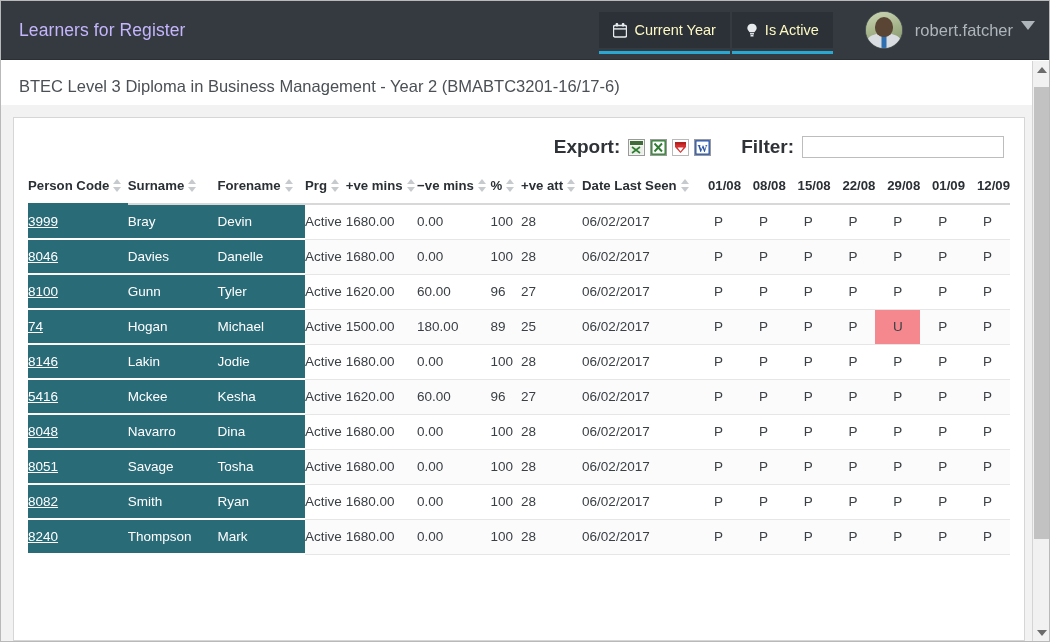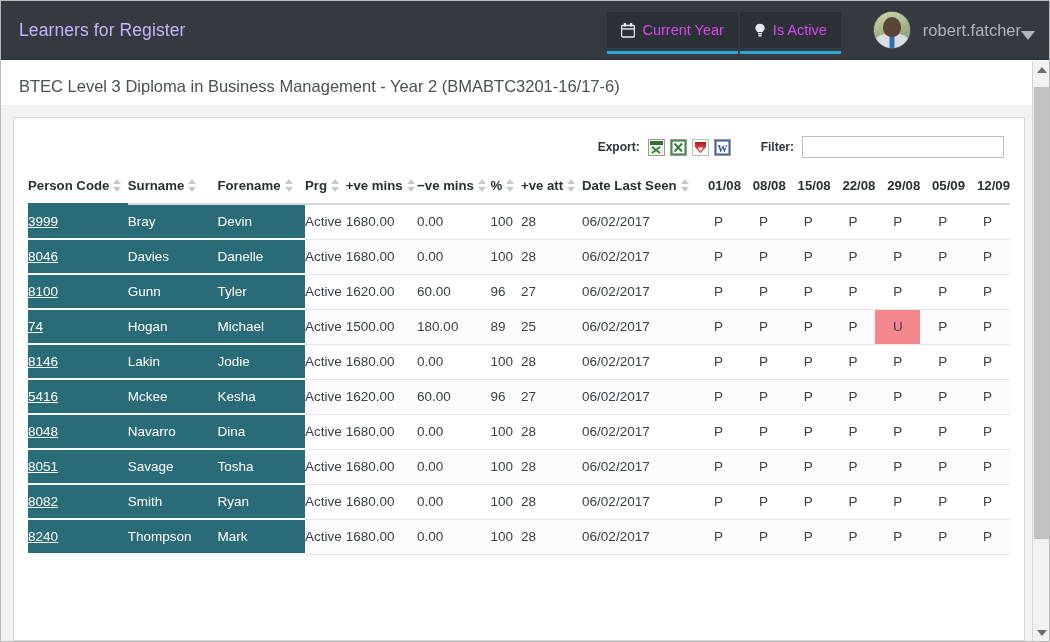--- a/index.html
+++ b/index.html
@@ -42,21 +42,21 @@
     height: 100%;
   }
   .chip {
     position: relative;
     height: 36px;
     display: flex;
     align-items: center;
     gap: 7px;
     padding: 0 14px;
     background: #2b3137;
-    color: #d946ef;
+    color: #fef9c3;
     font-size: 14.5px;
     cursor: pointer;
     margin-right: 2px;
   }
   .chip .chip-underline {
     position: absolute;
     left: 0; right: 0; bottom: -6px;
     height: 3px;
     background: #29a8d4;
   }
@@ -74,21 +74,22 @@
   .avatar .sky { position:absolute; inset:0; background:linear-gradient(165deg,#cdd6b6 0%,#a8b68d 45%,#7d8e66 100%); }
   .avatar .head { position:absolute; left:50%; top:15%; transform:translateX(-50%); width:18px; height:20px; border-radius:50% 50% 45% 45%; background:#5a4434; }
   .avatar .body { position:absolute; left:50%; bottom:-3px; transform:translateX(-50%); width:34px; height:18px; border-radius:48% 48% 0 0; background:#d9dde2; }
   .avatar .tie { position:absolute; left:50%; bottom:0; transform:translateX(-50%); width:5px; height:12px; background:#2f6fb0; }
   .username {
     color: #aeb5bb;
     font-size: 16.5px;
     margin-left: 12px;
     cursor: pointer;
     display: flex;
-    align-items: flex-end;
+    align-items: flex-start;
+    gap: 8px;
     white-space: nowrap;
   }
   .caret-down {
     width: 0; height: 0;
     border-left: 7px solid transparent;
     border-right: 7px solid transparent;
     border-top: 9px solid #aeb5bb;
   }
 
   
@@ -121,21 +122,21 @@
   
   .toolbar {
     display: flex;
     align-items: center;
     justify-content: flex-end;
     gap: 8px;
     height: 30px;
     padding-right: 6px;
   }
   .toolbar-label {
-    font-size: 12px;
+    font-size: 19px;
     color: #2f3337;
     font-weight: bold;
   }
   .export-icons { display: flex; align-items: center; gap: 5px; margin-right: 22px; }
   .exp-ico {
     width: 17px; height: 17px;
     cursor: pointer;
     display: block;
   }
   .filter-input {
@@ -437,21 +438,21 @@
                     <span>22/08</span>
                   </span>
                 </th>
               <th class="h-day">
                   <span class="th-inner">
                     <span>29/08</span>
                   </span>
                 </th>
               <th class="h-day">
                   <span class="th-inner">
-                    <span>05/09</span>
+                    <span>01/09</span>
                   </span>
                 </th>
               <th class="h-day">
                   <span class="th-inner">
                     <span>12/09</span>
                   </span>
                 </th>
             </tr>
           </thead>
           <tbody id="reg-body">

